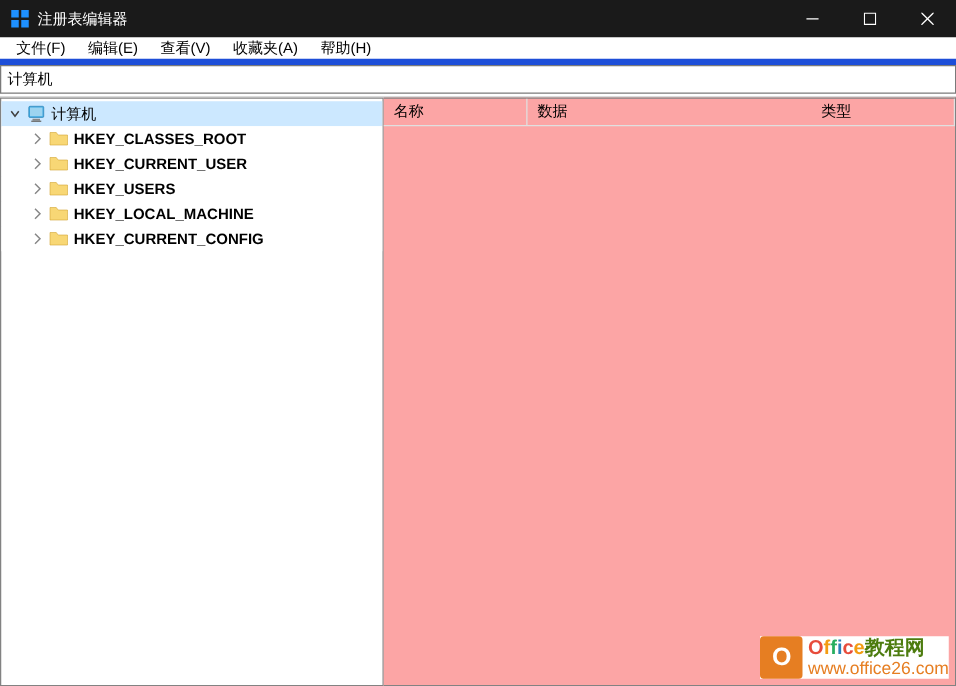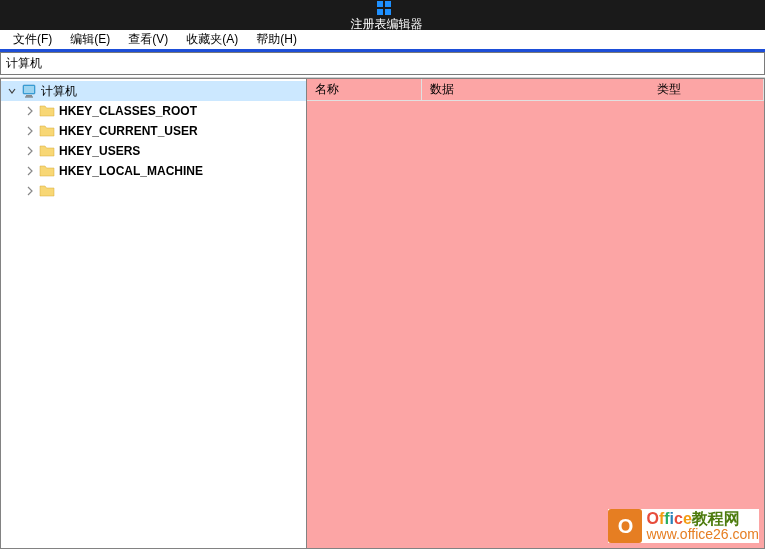--- a/index.html
+++ b/index.html
@@ -16,21 +16,20 @@
       overflow: hidden;
     }
     .titlebar {
       height: 30px;
       background: #1a1a1a;
       color: #fff;
       display: flex;
       align-items: center;
       padding: 0 0 0 8px;
       font-size: 12px;
-      flex-direction: column;
     }
     .titlebar-icon {
       width: 16px;
       height: 16px;
       margin-right: 6px;
       display: inline-flex;
       align-items: center;
       justify-content: center;
     }
     .titlebar-icon svg { display: block; }
@@ -45,21 +44,21 @@
       display: flex;
       align-items: center;
       justify-content: center;
       color: #fff;
       cursor: pointer;
     }
     .win-btn svg { display: block; }
     .menubar {
       height: 22px;
       background: #fff;
-      border-bottom: 3px solid #1d4ed8;
+      border-bottom: 5px solid #1d4ed8;
       display: flex;
       align-items: center;
       font-size: 12px;
       padding: 0 4px;
     }
     .menu-item {
       padding: 2px 9px;
       cursor: pointer;
     }
     .addressbar {
@@ -293,20 +292,21 @@
       <span class="expander">
         <svg width="10" height="10" viewBox="0 0 10 10">
             <polyline points="3,1 7,5 3,9" fill="none" stroke="#888" stroke-width="1.2"></polyline>
           </svg>
       </span>
       <span class="node-icon">
         <svg width="16" height="16" viewBox="0 0 16 16">
             <path d="M1 3h5l1.5 2H15v8H1z" fill="#f8d775" stroke="#d4a93a" stroke-width="0.5"></path>
           </svg>
       </span>
+      <span>HKEY_CURRENT_CONFIG</span>
     </div>
   </div>
 
   <div class="list-panel">
     <div class="list-header">
       <div class="list-col name">名称</div>
       <div class="list-col data">数据</div>
       <div class="list-col type">类型</div>
     </div>
   </div>

